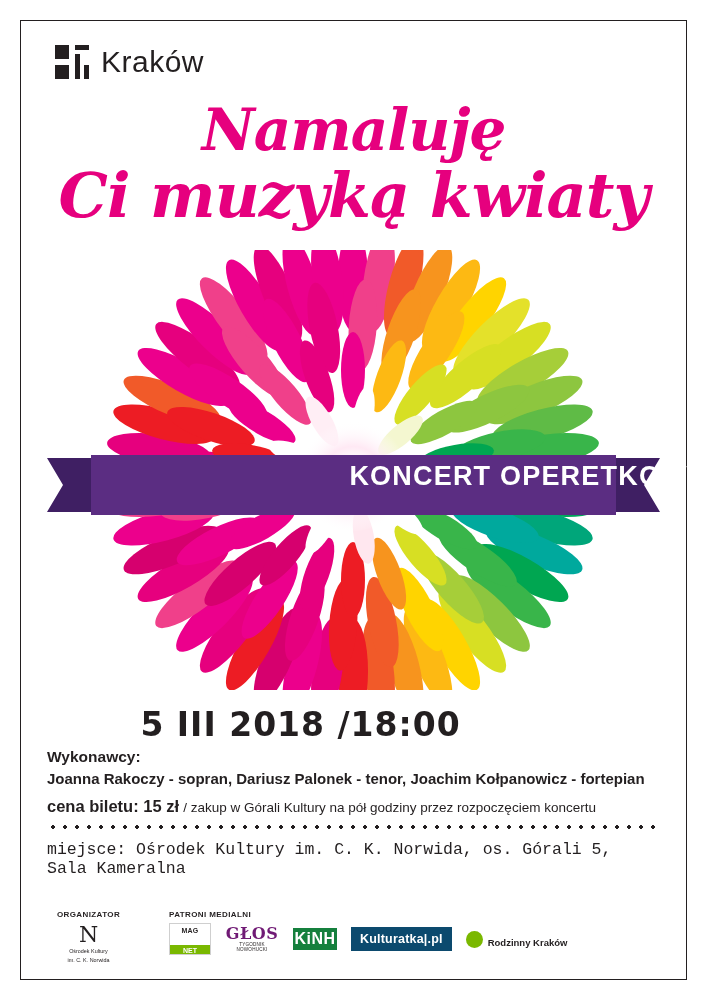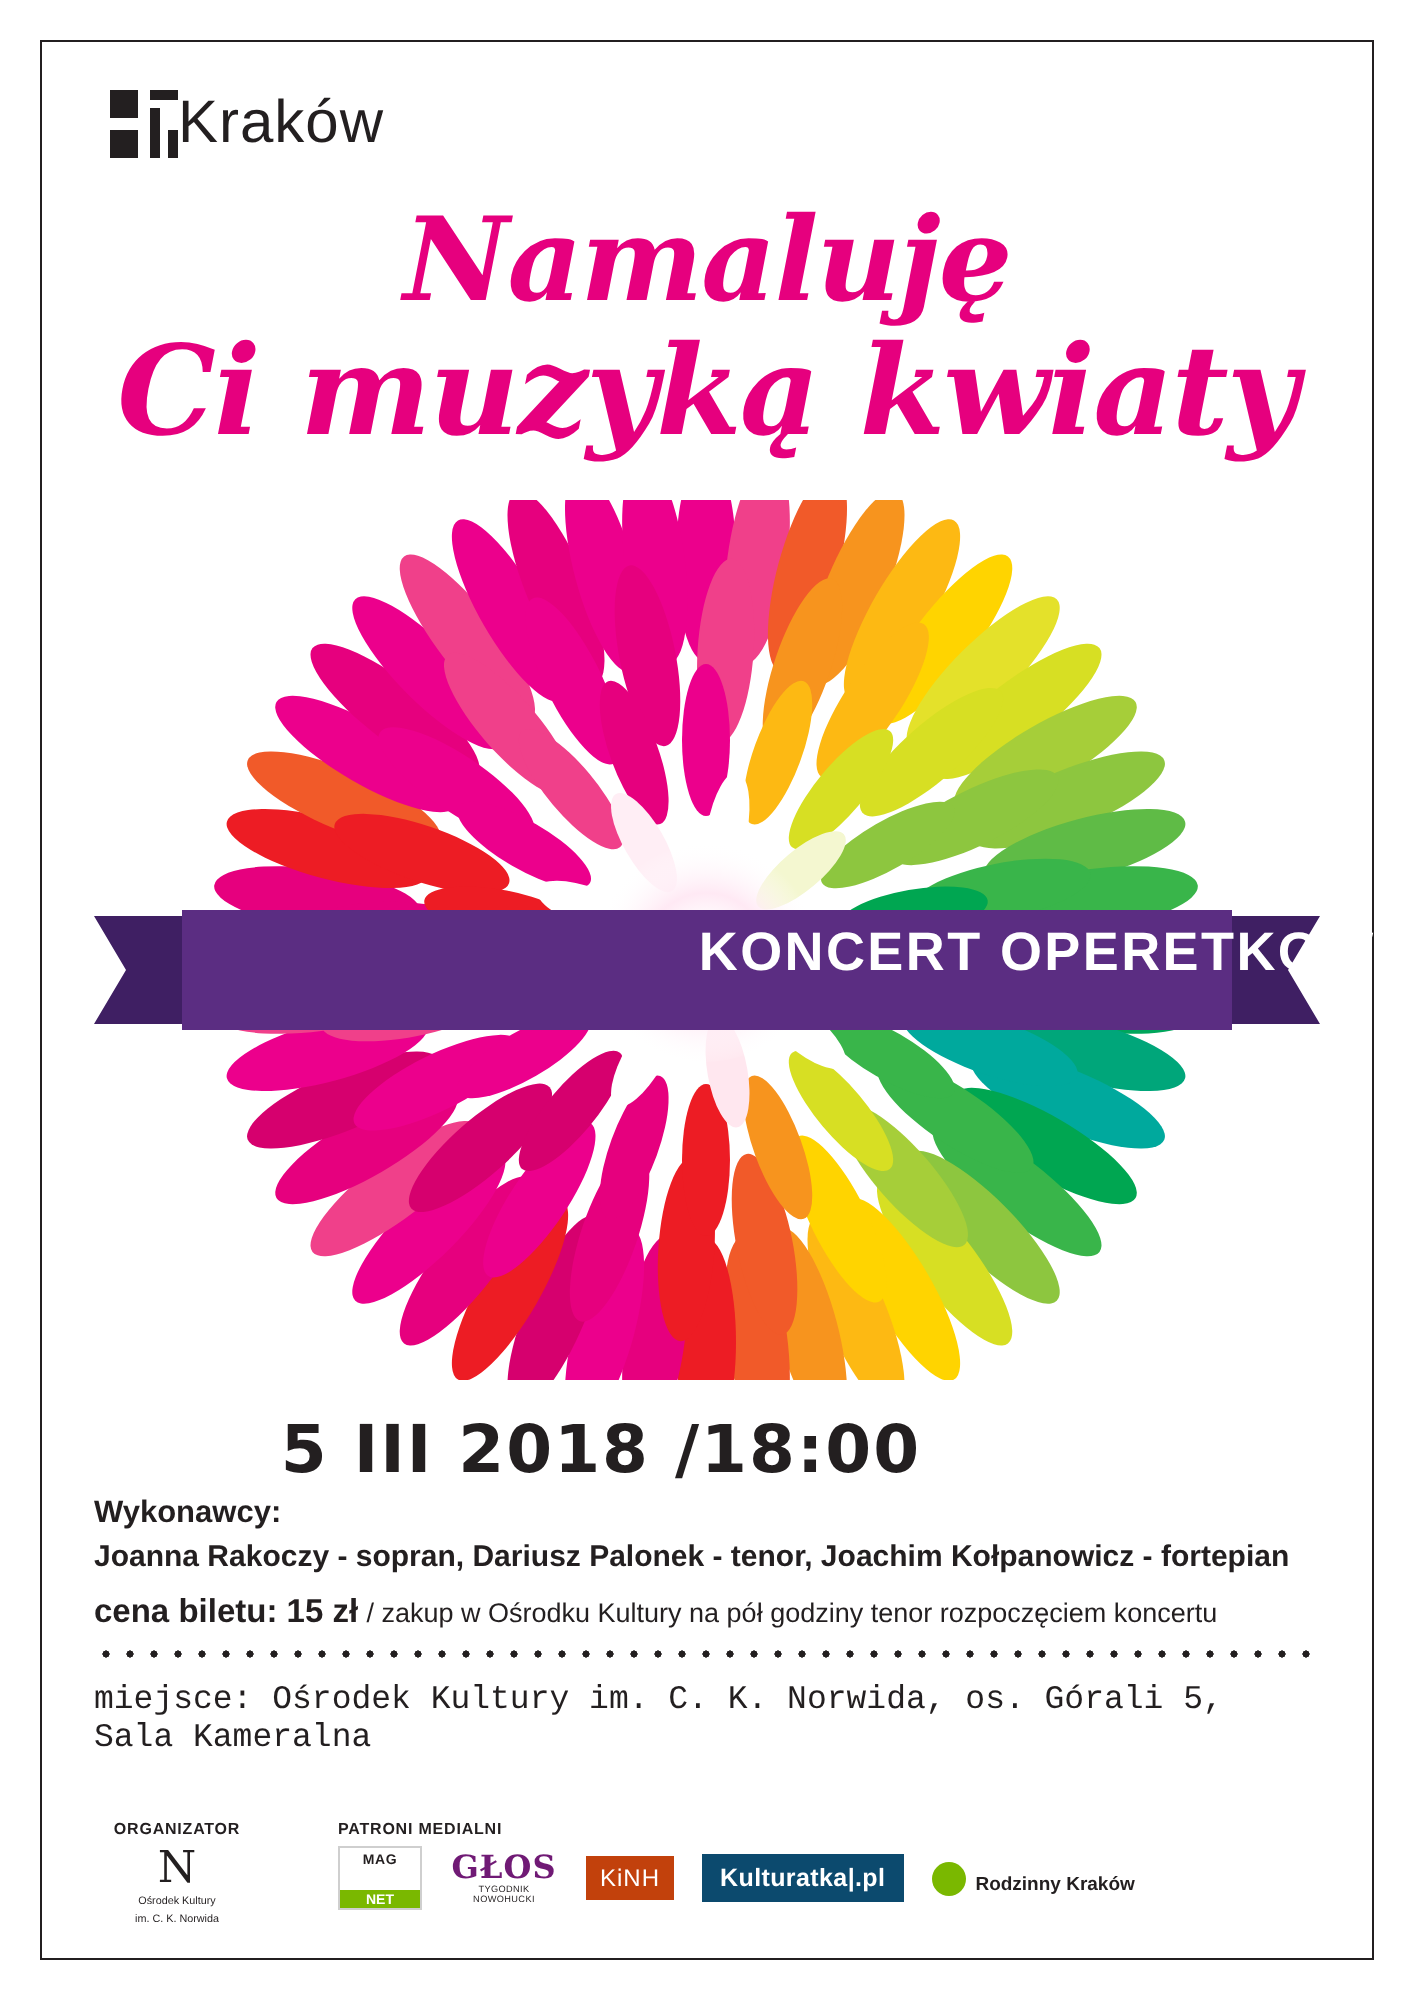--- a/index.html
+++ b/index.html
@@ -31,21 +31,21 @@
     border: 1px solid #231f20;
     box-sizing: border-box;
   }
   
   .logo-row {
     position: absolute;
     left: 55px;
     top: 45px;
     display: flex;
     align-items: center;
-    gap: 0;
+    gap: 12px;
   }
   .logo-mark {
     width: 34px;
     height: 34px;
     position: relative;
   }
   .logo-mark .sq {
     position: absolute;
     background: #231f20;
   }
@@ -274,24 +274,24 @@
   }
   .p-glos .g2 {
     font-size: 4.6px;
     color: #231f20;
     letter-spacing: 0.2px;
     margin-top: 1px;
   }
   .p-kinh {
     width: 44px;
     height: 22px;
-    background: #c2410c;
+    background: #15803d;
     color: #ffffff;
-    font-size: 12px;
-    font-weight: normal;
+    font-size: 16px;
+    font-weight: bold;
     display: flex;
     align-items: center;
     justify-content: center;
     letter-spacing: 0.5px;
   }
   .p-kult {
     height: 24px;
     background: #0c4a6e;
     color: #ffffff;
     font-size: 12.5px;
@@ -678,21 +678,21 @@
   </div>
   <div class="ribbon-label">KONCERT OPERETKOWY</div>
 
   <div class="date">5 III 2018 /18:00</div>
 
   <div class="details">
     <div class="lbl-performers">Wykonawcy:</div>
     <div class="performers">Joanna Rakoczy  - sopran, Dariusz Palonek - tenor, Joachim Kołpanowicz  - fortepian</div>
     <div class="price-row">
       <span class="price-strong">cena biletu: 15 zł</span>
-      <span class="price-note">/ zakup w Ośrodku Kultury na pół godziny tenor rozpoczęciem koncertu</span>
+      <span class="price-note">/ zakup w Górali Kultury na pół godziny przez rozpoczęciem koncertu</span>
     </div>
     <div class="dots"></div>
     <div class="venue">miejsce: Ośrodek Kultury im. C. K. Norwida, os. Górali 5, Sala Kameralna</div>
   </div>
 
   <div class="footer">
 
     <div class="organizer">
       <div class="foot-col-title">ORGANIZATOR</div>
       <div class="org-logo">

